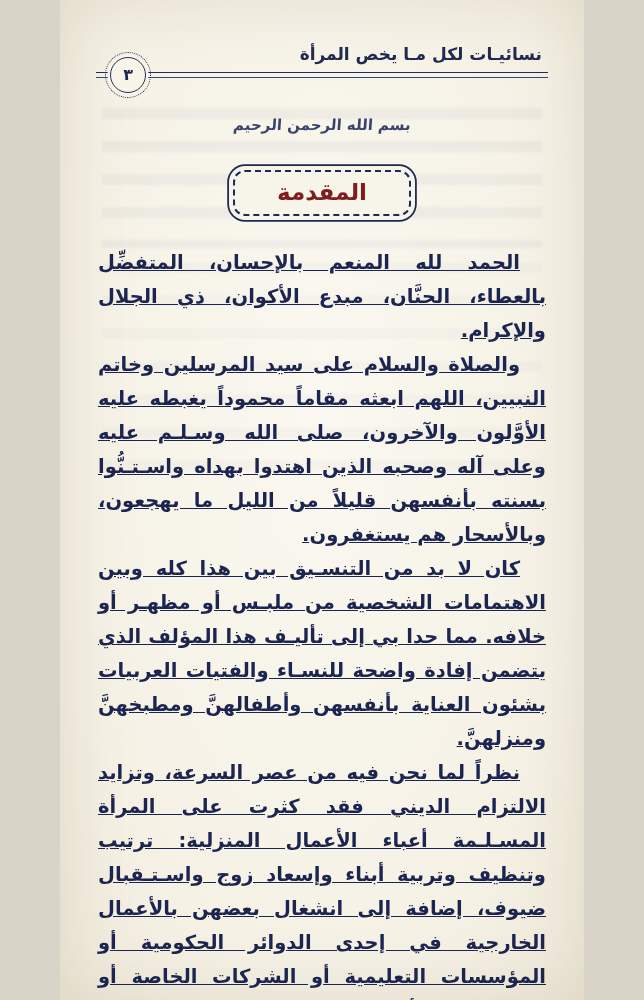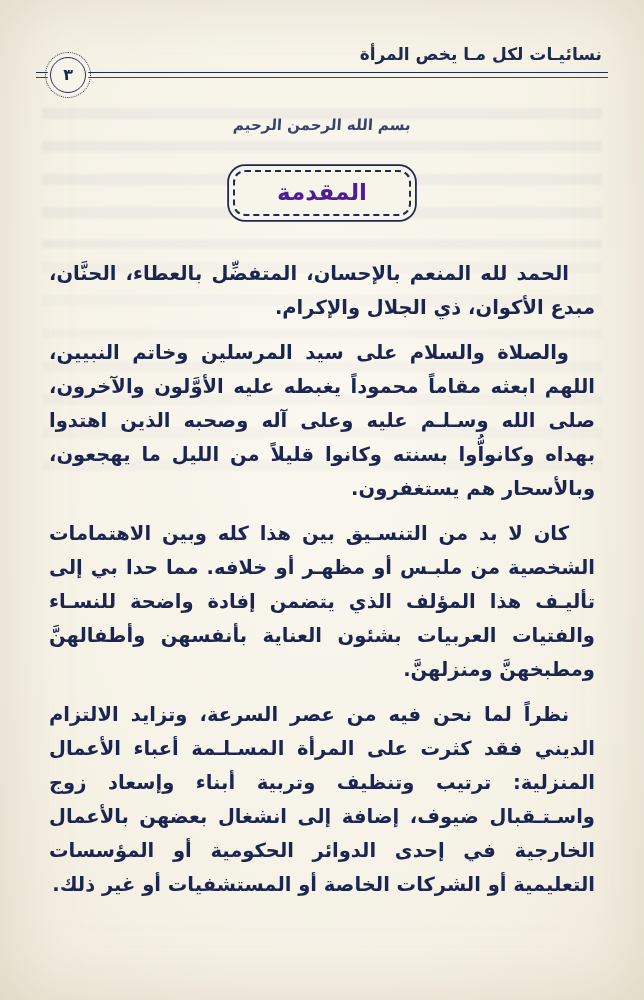--- a/index.html
+++ b/index.html
@@ -1,18 +1,18 @@
 <!DOCTYPE html>
 <html lang="ar" dir="rtl"><head>
 <meta charset="utf-8">
 <style>
   html,body{margin:0;padding:0;background:#d8d4c8;}
   .page{
     position:relative;
-    width:644px;height:1000px;
+    width:524px;height:1000px;
     margin:0 auto;
     background:#f7f4ea;
     background-image:radial-gradient(ellipse at 50% 40%, #faf8f0 0%, #f5f1e5 70%, #efe9da 100%);
     box-shadow:inset 0 0 70px rgba(175,165,135,.28);
     font-family:"DejaVu Sans", sans-serif;
     color:#1d2650;
     direction:rtl;
     overflow:hidden;
   }
 
@@ -73,33 +73,33 @@
     position:absolute;top:170px;left:50%;
     transform:translateX(-50%);
     padding:7px 42px 9px;
     background:#f7f4ea;
     border:2px dashed #1f2952;
     border-radius:12px;
     box-shadow:0 0 0 4px #f7f4ea, 0 0 0 5.8px #1f2952;
   }
   .title-box .section-title{
     font-size:23px;font-weight:bold;
-    color:#4c1d95;
+    color:#7f1d1d;
     letter-spacing:1px;
   }
 
   
   .body-text{
     position:absolute;top:246px;right:38px;left:38px;
     font-size:19.5px;line-height:34px;
     font-weight:600;
     text-align:justify;
     color:#1c2450;
   }
-  .body-text p{margin:11px;text-indent:26px;}
+  .body-text p{margin:0;text-indent:26px;text-decoration:underline;}
   .body-text p.no-indent{text-indent:0;}
   .amma-baad{
     font-weight:bold;
     text-indent:0 !important;
     color:#141d45;
   }
 </style>
 </head>
 <body>
 
@@ -118,18 +118,18 @@
   </header>
 
   <div class="basmala">بسم الله الرحمن الرحيم</div>
 
   <div class="title-box">
     <span class="section-title">المقدمة</span>
   </div>
 
   <main class="body-text">
     <p>الحمد لله المنعم بالإحسان، المتفضِّل بالعطاء، الحنَّان، مبدع الأكوان، ذي الجلال والإكرام.</p>
-    <p>والصلاة والسلام على سيد المرسلين وخاتم النبيين، اللهم ابعثه مقاماً محموداً يغبطه عليه الأوَّلون والآخرون، صلى الله وسـلـم عليه وعلى آله وصحبه الذين اهتدوا بهداه وكانواُّوا بسنته وكانوا قليلاً من الليل ما يهجعون، وبالأسحار هم يستغفرون.</p>
+    <p>والصلاة والسلام على سيد المرسلين وخاتم النبيين، اللهم ابعثه مقاماً محموداً يغبطه عليه الأوَّلون والآخرون، صلى الله وسـلـم عليه وعلى آله وصحبه الذين اهتدوا بهداه واسـتـنُّوا بسنته بأنفسهن قليلاً من الليل ما يهجعون، وبالأسحار هم يستغفرون.</p>
     <p>كان لا بد من التنسـيق بين هذا كله وبين الاهتمامات الشخصية من ملبـس أو مظهـر أو خلافه. مما حدا بي إلى تأليـف هذا المؤلف الذي يتضمن إفادة واضحة للنسـاء والفتيات العربيات بشئون العناية بأنفسهن وأطفالهنَّ ومطبخهنَّ ومنزلهنَّ.</p>
     <p>نظراً لما نحن فيه من عصر السرعة، وتزايد الالتزام الديني فقد كثرت على المرأة المسـلـمة أعباء الأعمال المنزلية: ترتيب وتنظيف وتربية أبناء وإسعاد زوج واسـتـقبال ضيوف، إضافة إلى انشغال بعضهن بالأعمال الخارجية في إحدى الدوائر الحكومية أو المؤسسات التعليمية أو الشركات الخاصة أو المستشفيات أو غير ذلك.</p>
   </main>
 
 </div>
 
 </body></html>

